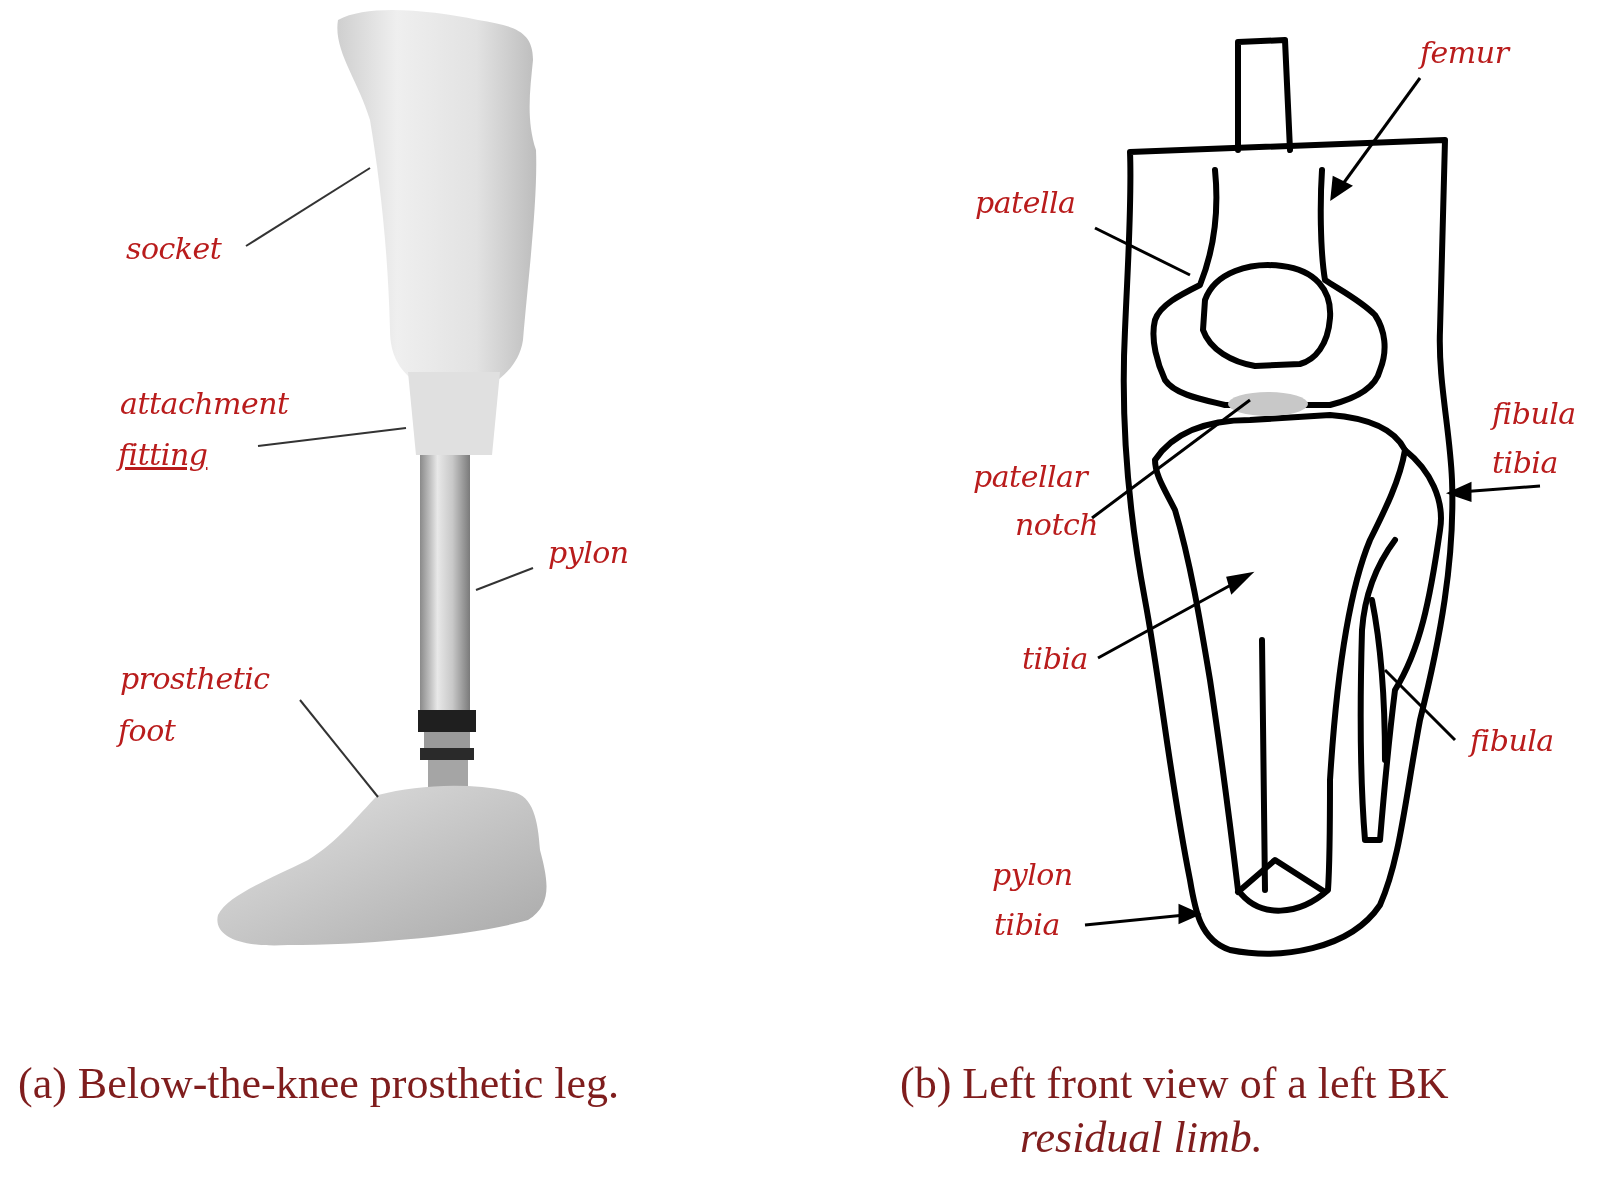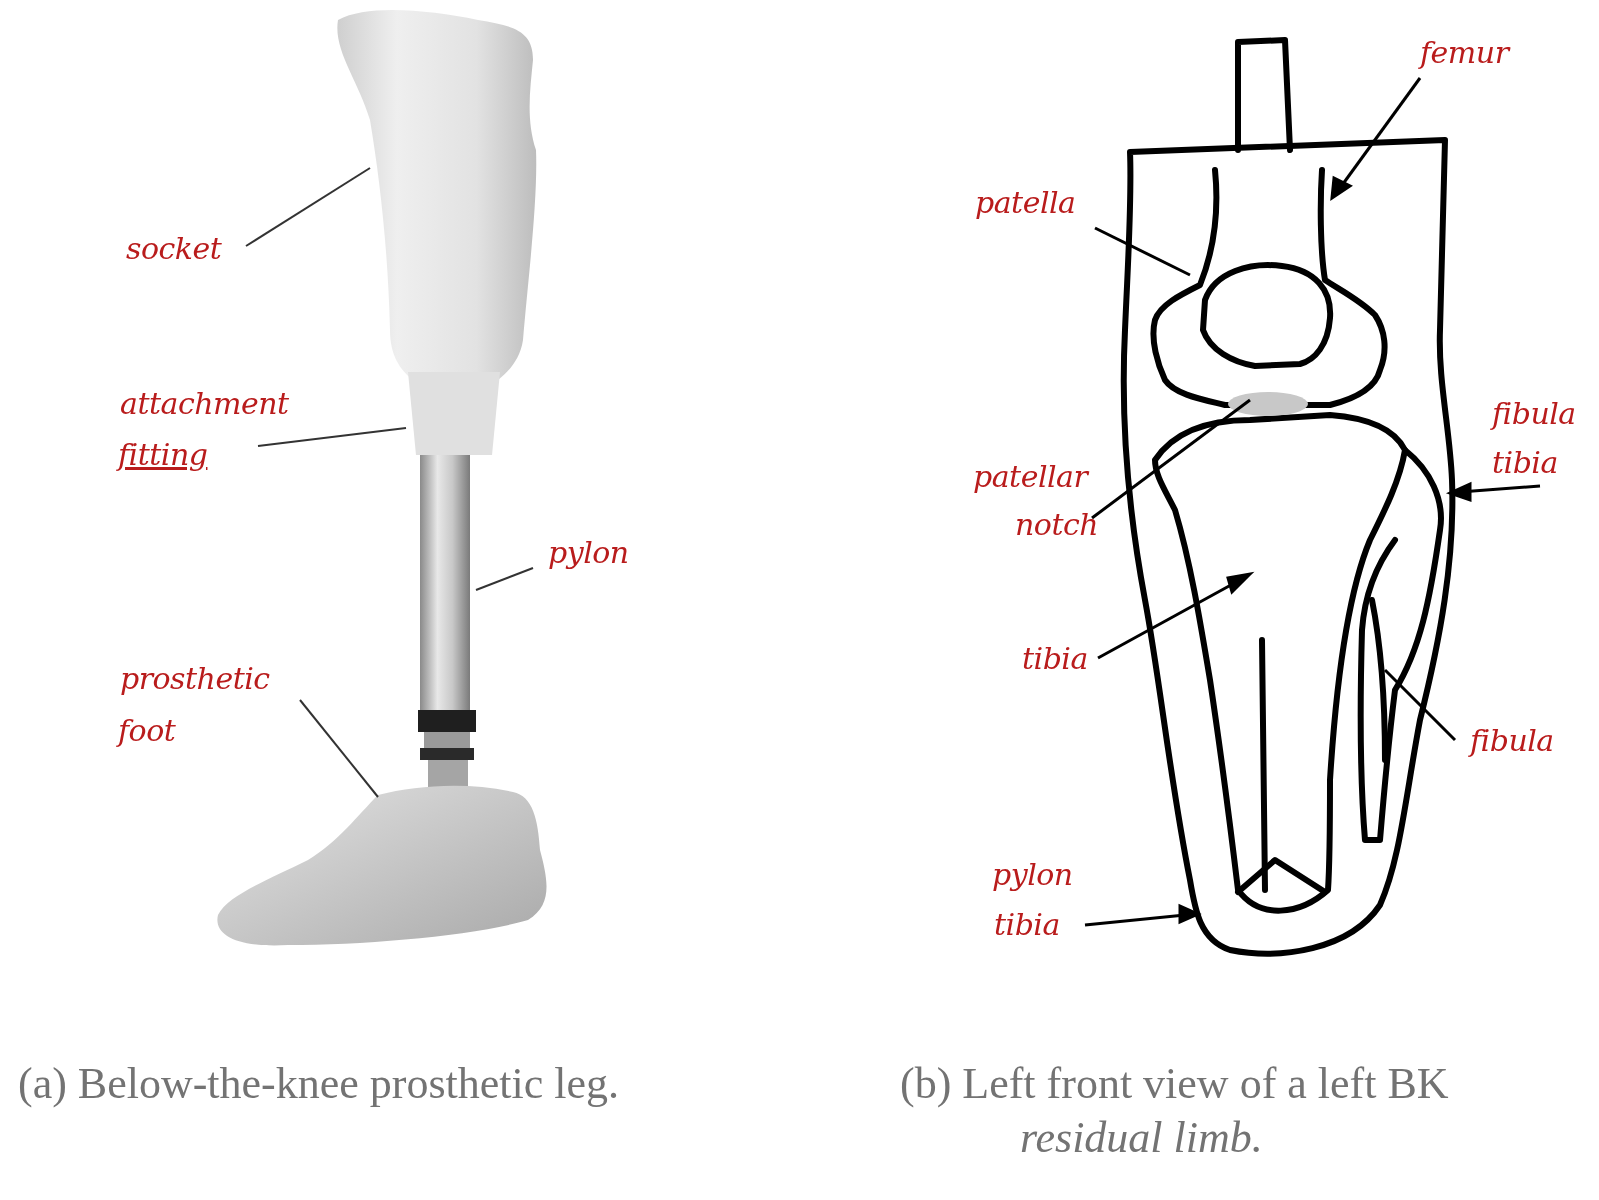--- a/index.html
+++ b/index.html
@@ -2,21 +2,21 @@
 <html><head>
 <meta charset="utf-8">
 <style>
   html, body { margin: 0; padding: 0; background: #ffffff; }
   body { width: 1599px; height: 1200px; position: relative; overflow: hidden;
          font-family: "Liberation Serif", serif; color: #000; }
   .fig { position: absolute; top: 0; }
   .label { position: absolute; font-family: "DejaVu Serif", serif; font-style: italic;
            font-size: 30px; color: #b91c1c; line-height: 38px; white-space: pre; letter-spacing: -0.5px; }
   .caption { position: absolute; font-family: "Liberation Serif", serif; font-size: 44px;
-             line-height: 52px; color: #737373; white-space: nowrap; }
+             line-height: 52px; color: #7f1d1d; white-space: nowrap; }
   svg { position: absolute; left: 0; top: 0; }
 </style>
 </head>
 <body>
 
 <div class="fig" style="left:8px;width:800px;height:1040px;">
   <svg width="800" height="1040" viewBox="0 0 800 1040">
     <defs>
       <linearGradient id="sockG" x1="0" x2="1" y1="0" y2="0">
         <stop offset="0" stop-color="#cfcfcf"></stop>

